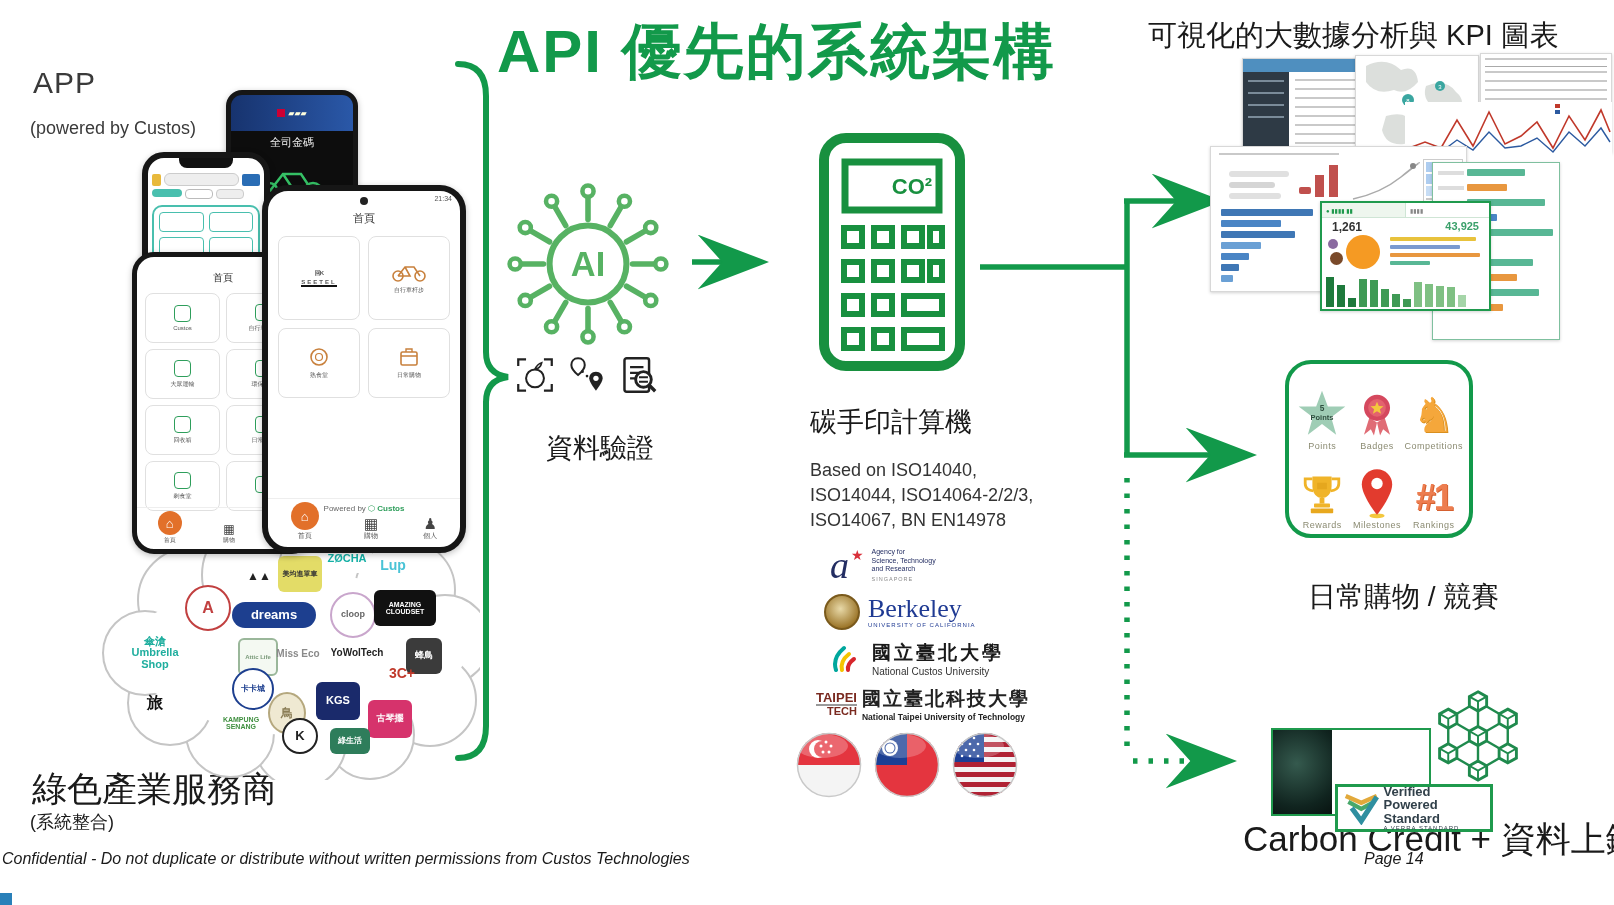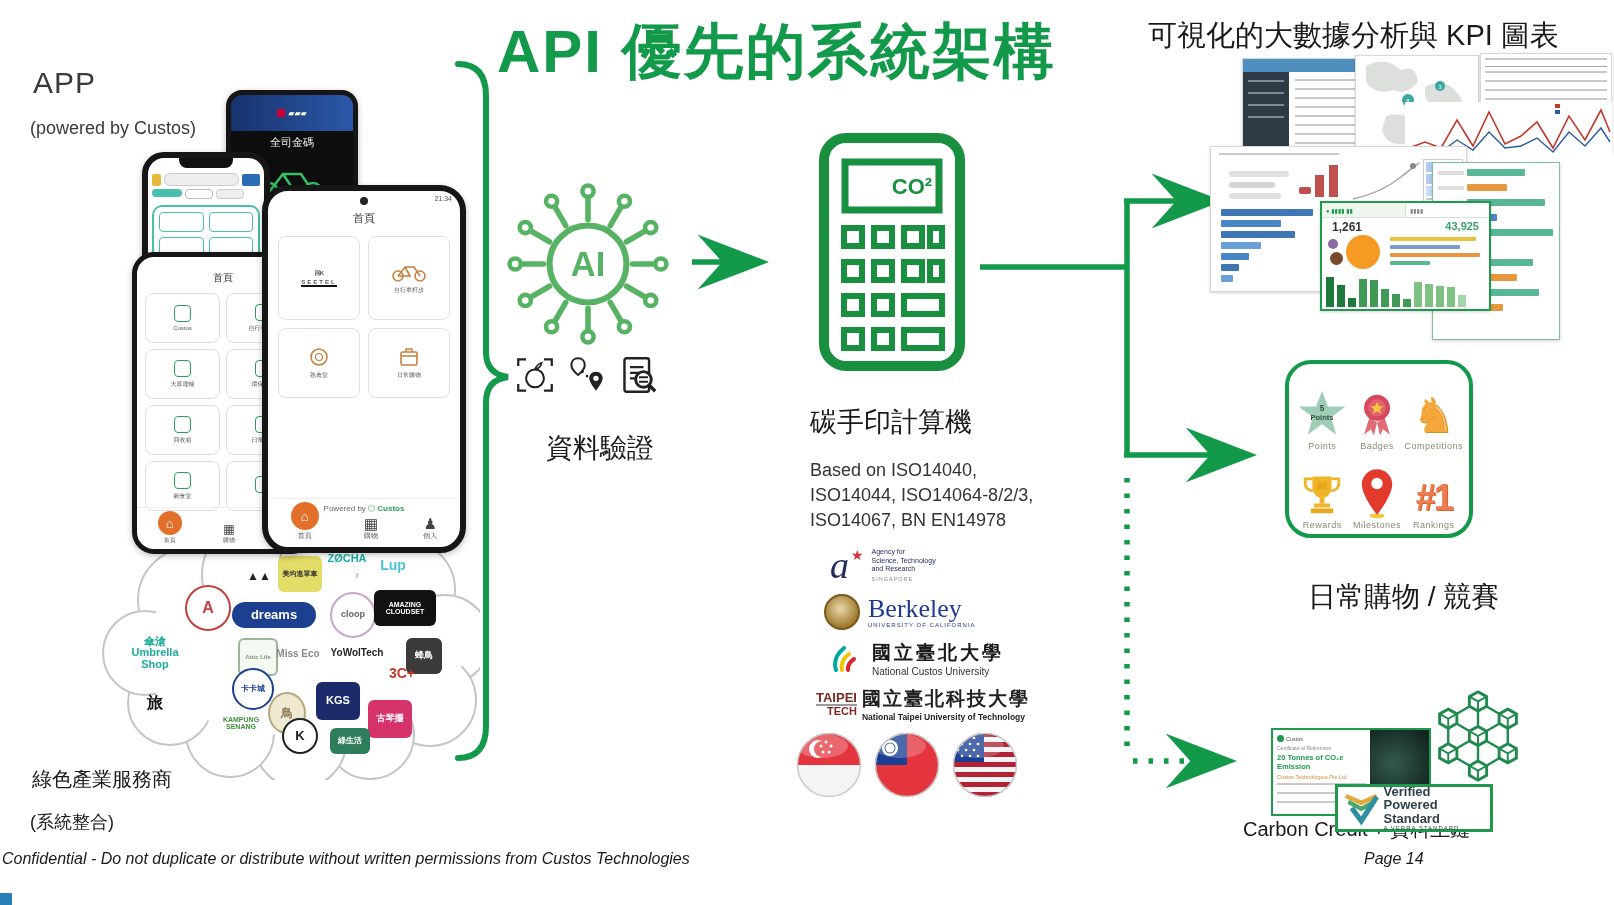--- a/index.html
+++ b/index.html
@@ -5,21 +5,21 @@
   html,body{margin:0;padding:0;background:#9a9a9a;}
   .slide{position:relative;width:1614px;height:905px;background:#fff;overflow:hidden;
          font-family:"Liberation Sans","DejaVu Sans",sans-serif;color:#222;}
   .abs{position:absolute;}
   svg{display:block;}
   
   .main-title{left:497px;top:12px;font-size:60px;font-weight:700;color:#12994a;letter-spacing:2px;white-space:nowrap;}
   .app-heading{left:33px;top:66px;font-size:30px;color:#3a3a3a;letter-spacing:1px;}
   .app-sub{left:30px;top:118px;font-size:18px;color:#3a3a3a;}
   .analytics-heading{left:1148px;top:16px;font-size:29px;color:#1a1a1a;white-space:nowrap;}
-  .sec-label{font-size:20px;color:#1a1a1a;white-space:nowrap;}
+  .sec-label{font-size:35px;color:#1a1a1a;white-space:nowrap;}
   .footer{font-size:16px;font-style:italic;color:#1a1a1a;white-space:nowrap;}
   
   .phone{position:absolute;background:#fff;border:5px solid #161616;border-radius:22px;box-shadow:0 2px 6px rgba(0,0,0,.25);overflow:hidden;}
   .phone-dark{background:#0d0d0d;}
   .ph-banner{height:36px;background:linear-gradient(90deg,#17336e,#2a58a8);display:flex;align-items:center;justify-content:center;color:#ffd;font-size:8px;}
   .ph-title{color:#eee;font-size:11px;text-align:center;margin-top:4px;}
   .ride-label{color:#35c065;font-size:16px;font-weight:700;}
   .ph-header{font-size:10px;text-align:center;color:#333;padding-top:14px;}
   .ph-status{position:absolute;top:4px;right:8px;font-size:7px;color:#555;}
   .tile-grid{display:grid;grid-template-columns:1fr 1fr;gap:6px;padding:8px;}
@@ -352,21 +352,21 @@
         <rect x="56" y="164" width="18" height="18"></rect>
         <rect x="86" y="164" width="38" height="18"></rect>
       <rect x="26" y="198" width="18" height="18"></rect>
         <rect x="56" y="198" width="18" height="18"></rect>
         <rect x="86" y="198" width="38" height="18"></rect>
     </g>
   </svg>
   <div class="abs" style="left:810px;top:404px;font-size:27px;color:#1a1a1a;">碳手印計算機</div>
   <div class="abs" style="left:810px;top:458px;font-size:18px;line-height:25px;color:#333;">
     <div>Based on ISO14040,</div>
-    <div>ISO14044, ISO14064-8/2/3,</div>
+    <div>ISO14044, ISO14064-2/2/3,</div>
     <div>ISO14067, BN EN14978</div>
   </div>
 
   <div class="inst" style="left:830px;top:546px;">
     <span style="font-family:'Liberation Serif','DejaVu Serif',serif;font-style:italic;font-size:38px;color:#232d62;line-height:1;">a</span>
     <span style="color:#d9303a;font-size:14px;margin-left:-6px;margin-top:-20px;">★</span>
     <span style="display:inline-block;">
       <span style="display:block;font-size:7px;color:#232d62;line-height:8.5px;">Agency for</span>
       <span style="display:block;font-size:7px;color:#232d62;line-height:8.5px;">Science, Technology</span>
       <span style="display:block;font-size:7px;color:#232d62;line-height:8.5px;">and Research</span>
@@ -739,31 +739,20 @@
           <path d="M-9,-5 L0,0 L9,-5 M0,0 L0,10" fill="none" stroke-width="2"></path>
         </g>
       <g transform="translate(50,50)">
           <path d="M0,-10 L9,-5 L9,5 L0,10 L-9,5 L-9,-5 Z"></path>
           <path d="M-9,-5 L0,0 L9,-5 M0,0 L0,10" fill="none" stroke-width="2"></path>
         </g>
     </g>
   </svg>
 
   <div class="abs cert" style="z-index:5;">
-    <div class="cert-left">
-      <div style="display:flex;align-items:center;gap:2px;margin-bottom:3px;">
-        <span style="width:7px;height:7px;border-radius:50%;background:#1f9a4d;display:inline-block;"></span>
-        <span style="font-size:5.5px;color:#555;">Custos</span>
-      </div>
-      <div style="font-size:5px;color:#888;margin-bottom:2px;">Certificate of Retirement</div>
-      <div style="font-size:7.5px;font-weight:700;color:#1f9a4d;margin-bottom:3px;">20 Tonnes of CO₂e Emission</div>
-      <div style="font-size:5.5px;color:#d58a3a;margin-bottom:3px;">Custos Technologies Pte Ltd</div>
-      <div style="height:14px;" class="tx"></div>
-      <div style="margin-top:4px;height:6px;width:70%;" class="tx"></div>
-    </div>
     <div class="cert-right"></div>
   </div>
 
   <div class="abs vcs">
     <svg width="36" height="34" viewBox="0 0 40 36">
       <path d="M2,4 L20,12 L38,4" stroke="#e2a93b" stroke-width="5" fill="none"></path>
       <path d="M5,11 L20,19 L35,11" stroke="#49a86b" stroke-width="5" fill="none"></path>
       <path d="M9,18 L20,33 L38,5" stroke="#2f8fa0" stroke-width="6" fill="none"></path>
     </svg>
     <span>

